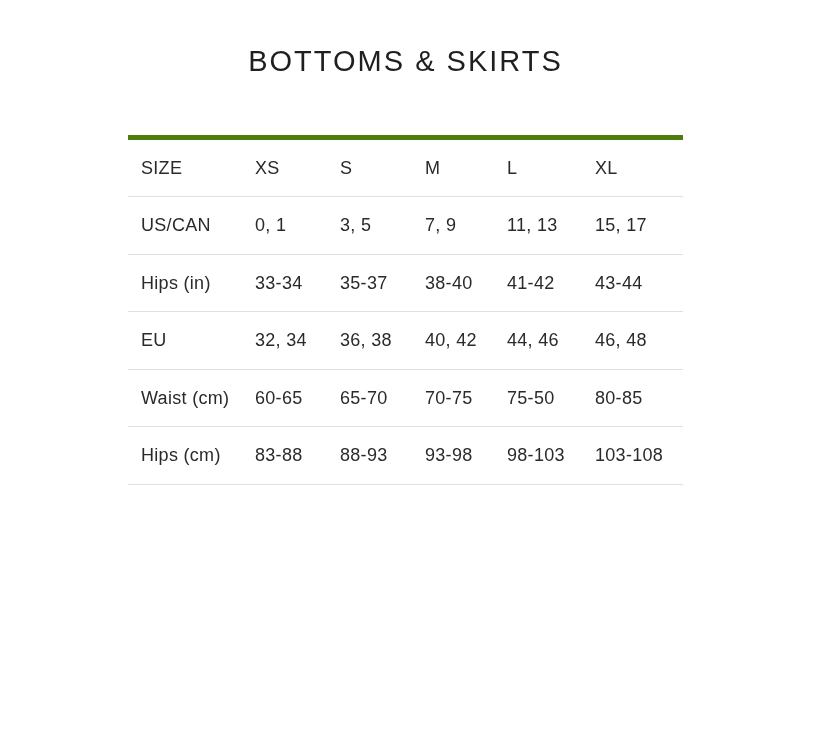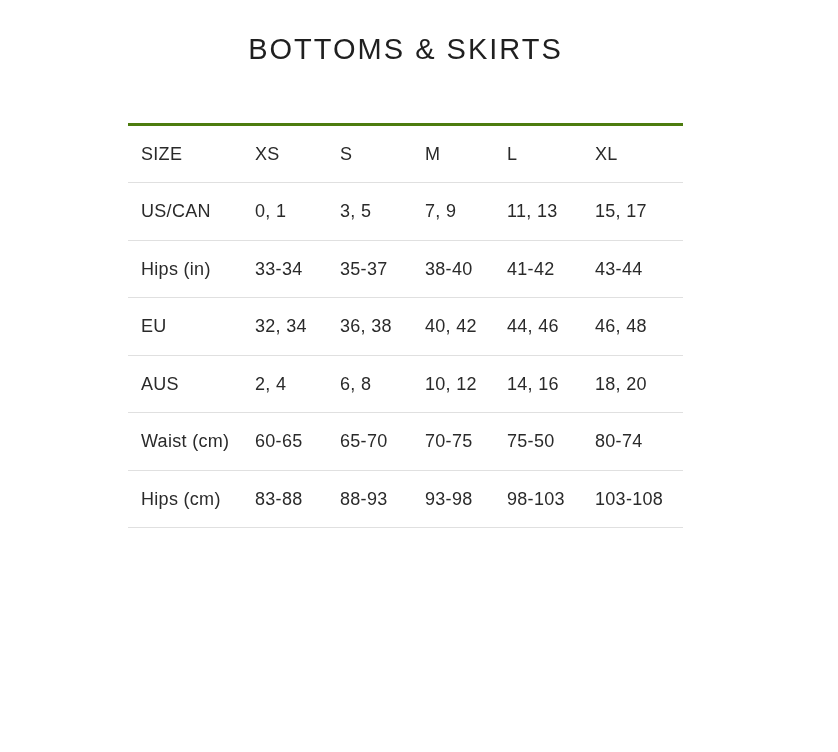--- a/index.html
+++ b/index.html
@@ -10,21 +10,21 @@
   body {
     width: 838px;
     height: 752px;
     font-family: "Liberation Sans", sans-serif;
     color: #2a2a2a;
     overflow: hidden;
   }
   .container {
     width: 555px;
     margin-left: 128px;
-    padding-top: 32px;
+    padding-top: 44px;
   }
   .chart-title {
     margin: 0 0 56px 0;
     text-align: center;
     font-size: 29px;
     font-weight: 500;
     letter-spacing: 2px;
     color: #1f1f1f;
     line-height: 1.2;
   }
@@ -36,21 +36,21 @@
   .size-chart col.c0 { width: 114px; }
   .size-chart col.c1 { width: 85px; }
   .size-chart col.c2 { width: 85px; }
   .size-chart col.c3 { width: 82px; }
   .size-chart col.c4 { width: 88px; }
   .size-chart col.c5 { width: 101px; }
   .size-chart tr {
     border-bottom: 1px solid #e0e0e0;
   }
   .size-chart thead tr {
-    border-top: 3px solid #4d7c0f;
+    border-top: 5px solid #4d7c0f;
   }
   .size-chart th,
   .size-chart td {
     height: 56.5px;
     padding: 0 0 0 13px;
     text-align: left;
     vertical-align: middle;
     font-size: 18px;
     font-weight: 400;
     letter-spacing: 0.3px;
@@ -104,34 +104,26 @@
       </tr>
       <tr>
         <td>EU</td>
         <td>32, 34</td>
         <td>36, 38</td>
         <td>40, 42</td>
         <td>44, 46</td>
         <td>46, 48</td>
       </tr>
       <tr>
-        <td>AUS</td>
-        <td>2, 4</td>
-        <td>6, 8</td>
-        <td>10, 12</td>
-        <td>14, 16</td>
-        <td>18, 20</td>
-      </tr>
-      <tr>
         <td>Waist (cm)</td>
         <td>60-65</td>
         <td>65-70</td>
         <td>70-75</td>
         <td>75-50</td>
-        <td>80-74</td>
+        <td>80-85</td>
       </tr>
       <tr>
         <td>Hips (cm)</td>
         <td>83-88</td>
         <td>88-93</td>
         <td>93-98</td>
         <td>98-103</td>
         <td>103-108</td>
       </tr>
     </tbody>

